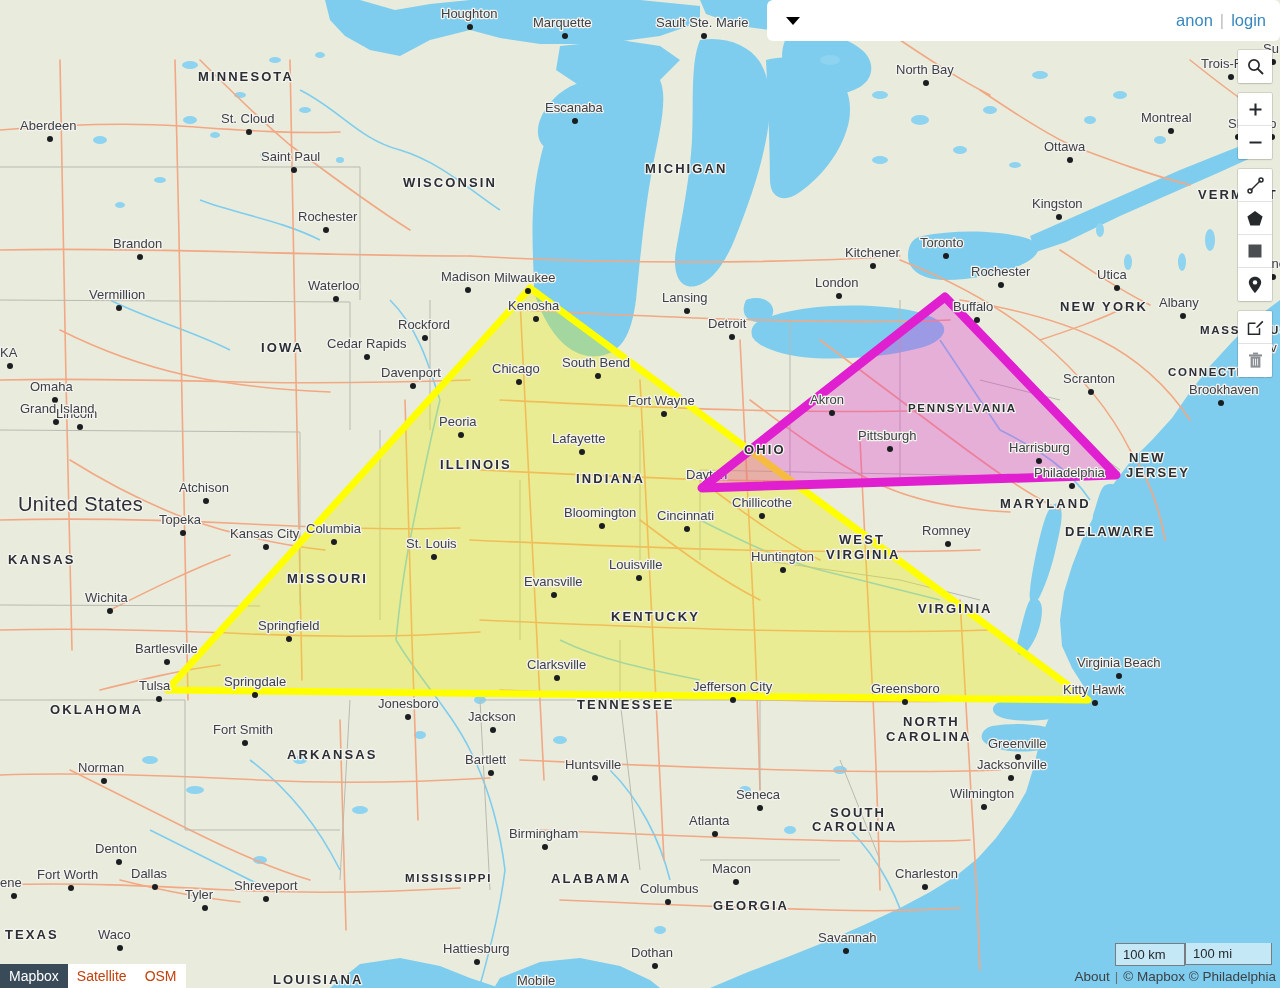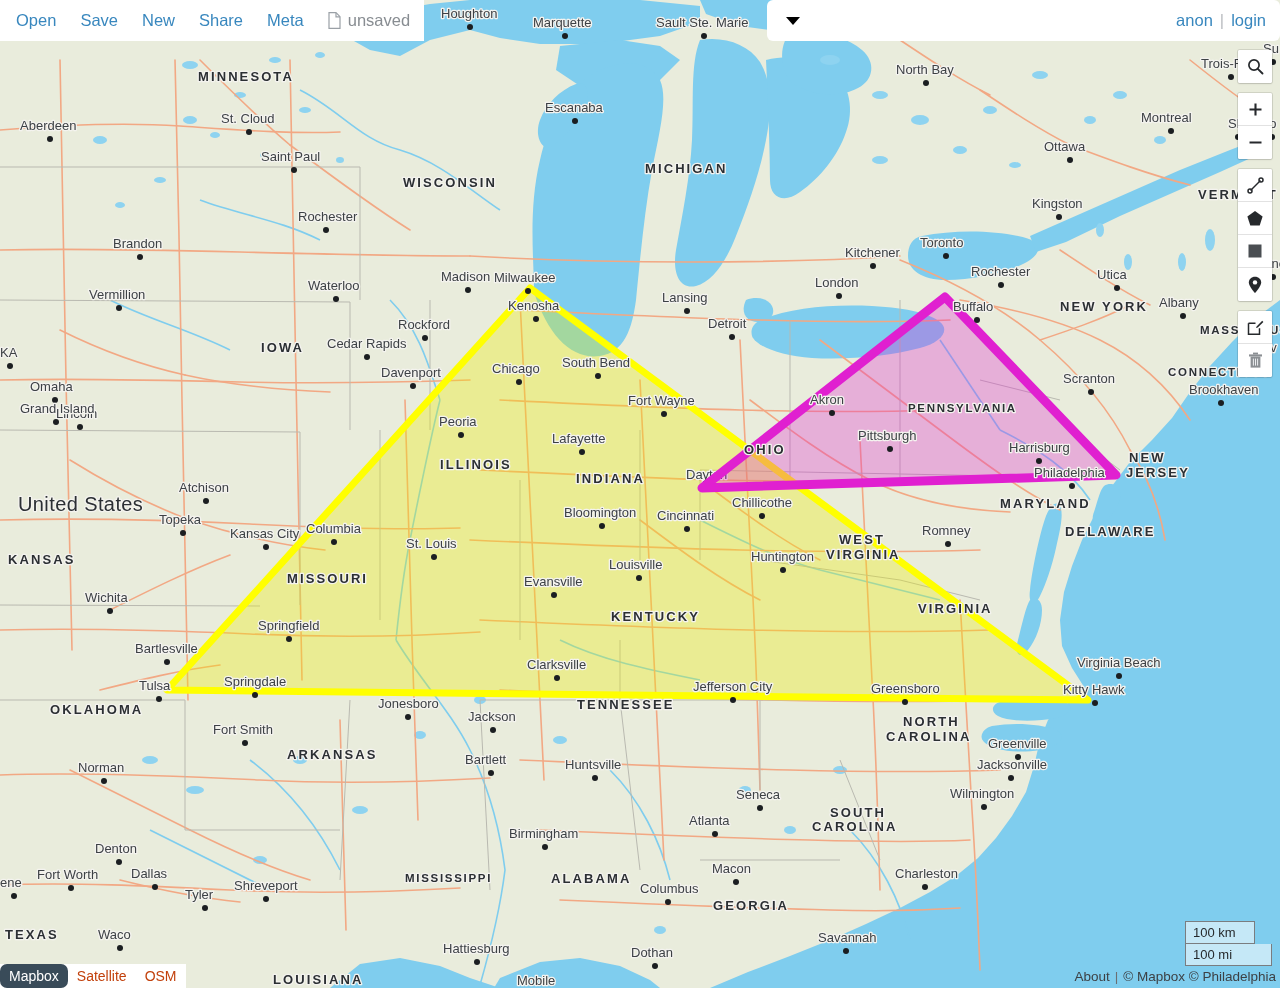--- a/index.html
+++ b/index.html
@@ -66,39 +66,39 @@
   .tool {
     width: 34px; height: 33px; display: flex; align-items: center;
     justify-content: center; cursor: pointer; background: #fff;
     border-bottom: 1px solid #e2e2e2;
   }
   .tool:last-child { border-bottom: none; }
   .tool svg { display: block; }
 
   
   .scales { position: absolute; right: 8px; bottom: 22px; z-index: 30;
-            display: flex; flex-direction: column; align-items: flex-start; }
+            display: flex; align-items: flex-start; }
   .scale {
     background: rgba(255,255,255,.55); border: 1.5px solid #7a7d80;
     border-top: none; color: #26292c; font-size: 13px;
     padding: 2px 7px 1px 7px; line-height: 18px; white-space: nowrap;
   }
   .scale.km { border-top: 1.5px solid #7a7d80; width: 70px; }
   .scale.mi { width: 87px; }
 
   
   .layerbar {
     position: absolute; left: 0; bottom: 0; height: 24px; z-index: 40;
     background: #fff; display: flex; align-items: stretch; font-size: 14px;
   }
   .layer {
     display: flex; align-items: center; padding: 0 9px; cursor: pointer;
     color: #c2410c; white-space: nowrap;
   }
-  .layer.active { background: #394b59; color: #fff; border-radius: 7px; }
+  .layer.active { background: #394b59; color: #fff; }
 
   .attrib {
     position: absolute; right: 0; bottom: 0; height: 23px; z-index: 40;
     display: flex; align-items: center; padding: 0 4px 0 10px;
     font-size: 13.5px; color: #3d4145; white-space: nowrap;
   }
   .attrib a { color: #3d4145; text-decoration: none; cursor: pointer; }
   .attrib .sep { padding: 0 5px; color: #6b6f73; }
 </style>
 </head>
@@ -593,36 +593,20 @@
             <text x="1198" y="199" class="lbl lbl-state">VERMONT</text>
             <text x="1200" y="334" class="lbl lbl-state-sm">MASSACHUSETTS</text>
             <text x="1168" y="376" class="lbl lbl-state-sm">CONNECTICUT</text>
             <text x="1129" y="462" class="lbl lbl-state">NEW</text>
             <text x="1126" y="477" class="lbl lbl-state">JERSEY</text>
           </g>
       </g>
     </svg>
   </div>
 
-  <div class="topbar-left">
-    <a class="tb-link">Open</a>
-    <a class="tb-link">Save</a>
-    <a class="tb-link">New</a>
-    <a class="tb-link">Share</a>
-    <a class="tb-link">Meta</a>
-    <span class="tb-file">
-      <span class="doc-icon">
-        <svg width="13" height="17" viewBox="0 0 13 17">
-          <path d="M1 0.7 h7 l4 4 v11.6 h-11 z" fill="#fff" stroke="#9aa0a6" stroke-width="1.2"></path>
-          <path d="M8 0.9 v4 h4" fill="none" stroke="#9aa0a6" stroke-width="1.2"></path>
-        </svg>
-      </span>
-      <span class="tb-file-name">unsaved</span>
-    </span>
-  </div>
 
   <div class="topbar-right">
     <span class="caret-btn">
       <span class="caret"></span>
     </span>
     <span class="auth">
       <a>anon</a>
       <span class="sep">|</span>
       <a>login</a>
     </span>

